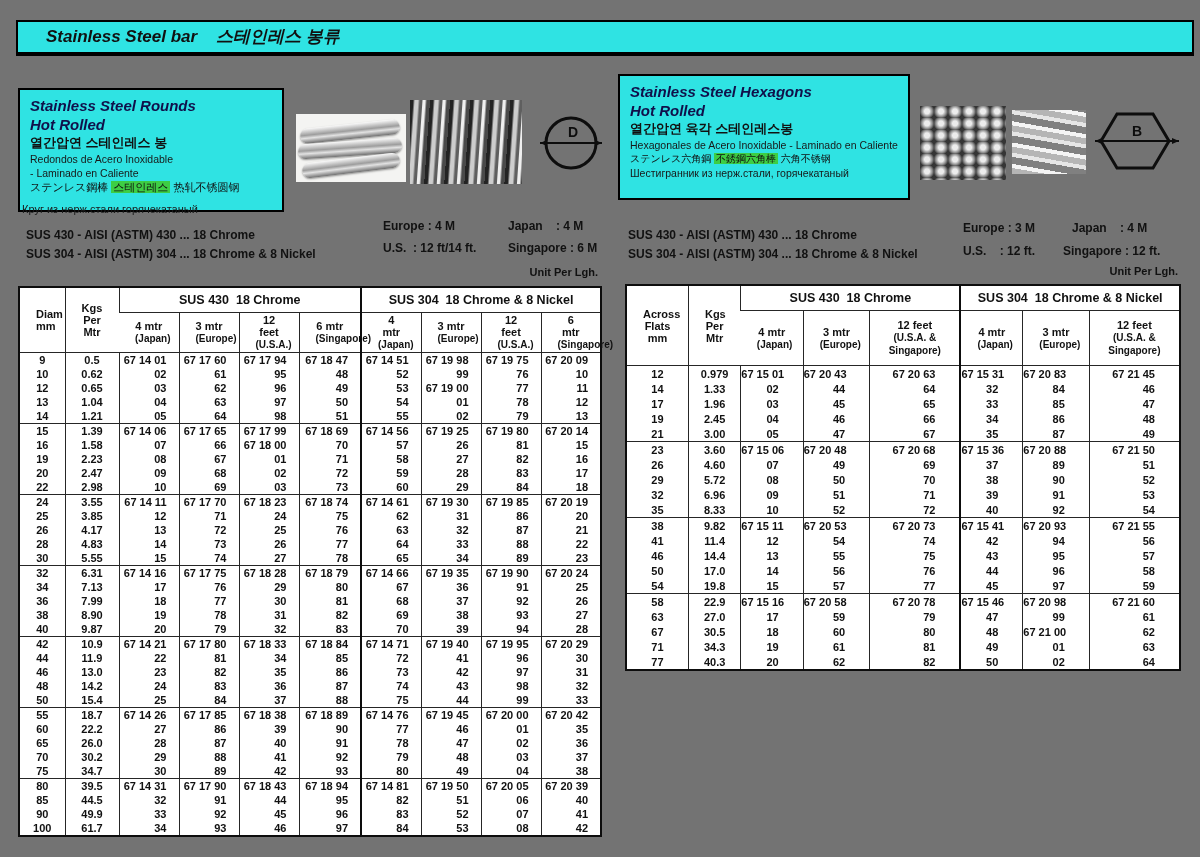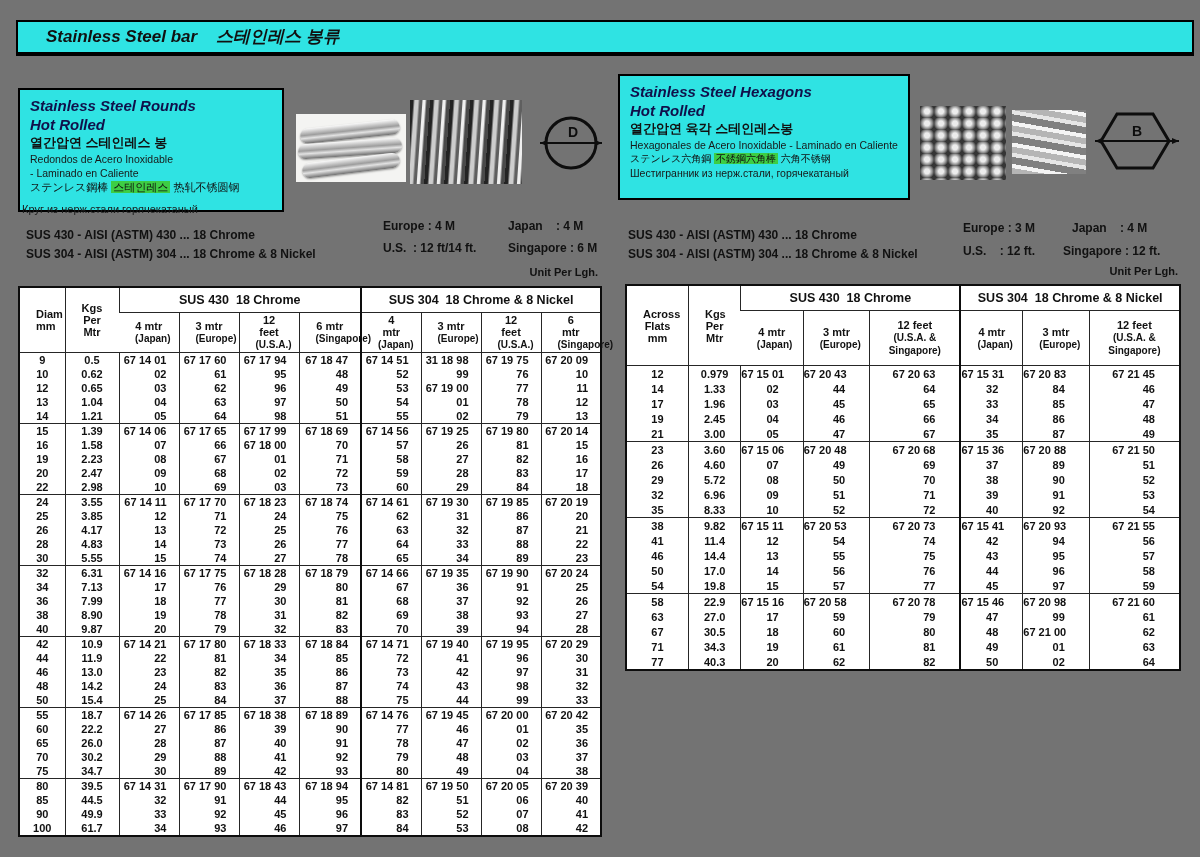--- a/index.html
+++ b/index.html
@@ -149,21 +149,21 @@
     </thead>
     <tbody id="rounds-body">
         <tr>
           <td class="c-size">9</td>
           <td class="c-kgs">0.5</td>
           <td class="c-code">67 14 01</td>
           <td class="c-code">67 17 60</td>
           <td class="c-code">67 17 94</td>
           <td class="c-code">67 18 47</td>
           <td class="c-code c-sep">67 14 51</td>
-          <td class="c-code">31 18 98</td>
+          <td class="c-code">67 19 98</td>
           <td class="c-code">67 19 75</td>
           <td class="c-code">67 20 09</td>
         </tr>
         <tr>
           <td class="c-size">10</td>
           <td class="c-kgs">0.62</td>
           <td class="c-code">02</td>
           <td class="c-code">61</td>
           <td class="c-code">95</td>
           <td class="c-code">48</td>

